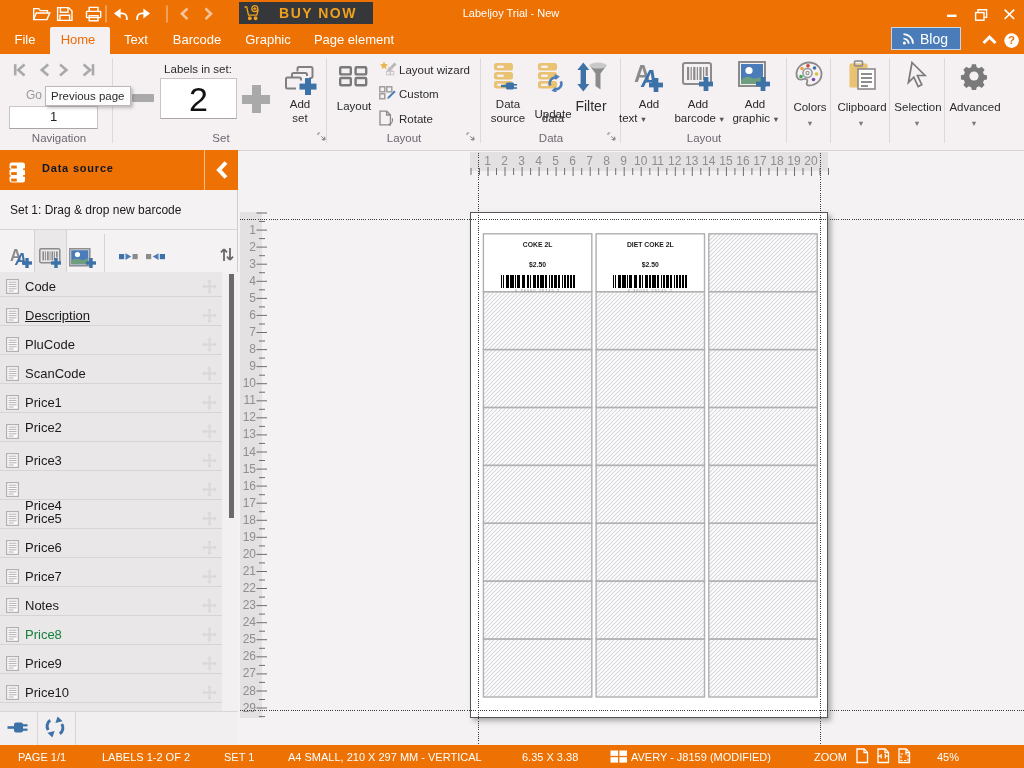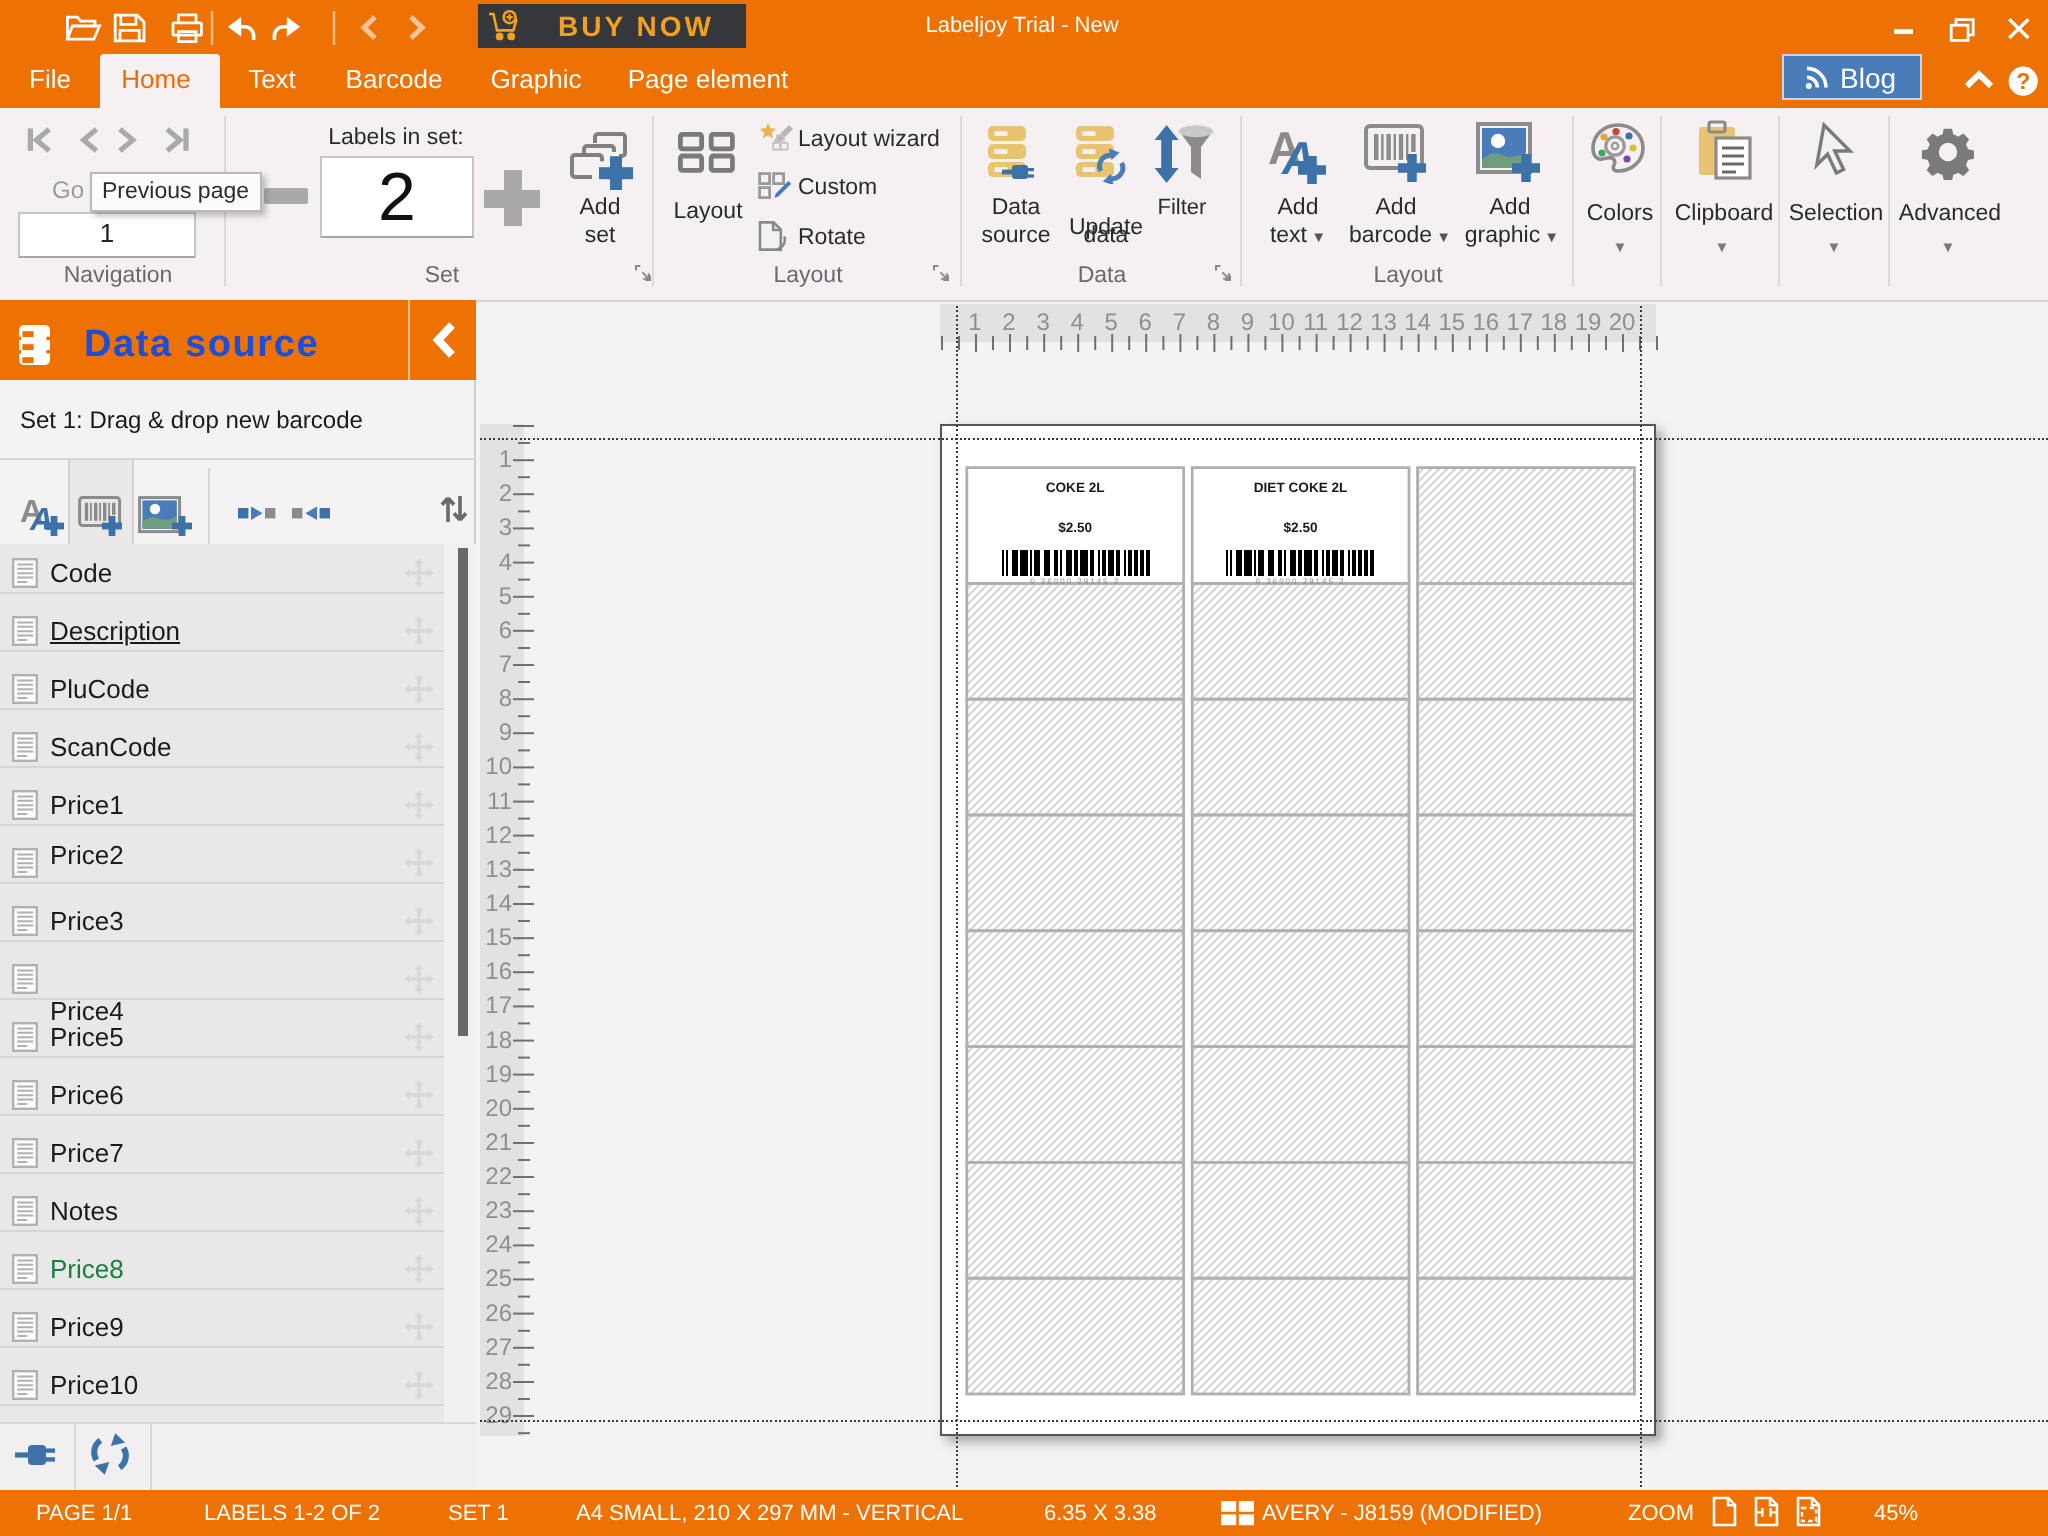--- a/index.html
+++ b/index.html
@@ -220,35 +220,35 @@
 <div class="abs" style="left:523px;top:112px;width:60px;height:13px;font-size:11.5px;color:#2b2b2b;text-align:center;">data</div>
 <svg class="abs" style="left:576px;top:62px;" width="31" height="30" viewBox="0 0 31 30">
 <g fill="#3d72a8">
 <rect x="4.6" y="7" width="5.4" height="15.4"></rect>
 <path d="M7.3,0.5 l6,7.5 h-12 z"></path>
 <path d="M7.3,29.5 l6,-7.5 h-12 z"></path>
 </g>
 <path d="M13.5,3.5 a11,4.2 0 0 1 17,0 l-6,8 v16 l-5,-3.5 v-12.5 z" fill="#8b8b8b"></path>
 <ellipse cx="22" cy="3.6" rx="8.6" ry="3" fill="#c9c9c9"></ellipse>
 </svg>
-<div class="abs" style="left:561px;top:98px;width:60px;height:13px;font-size:11px;color:#2b2b2b;text-align:center;">Filter</div>
+<div class="abs" style="left:561px;top:98px;width:60px;height:13px;font-size:14px;color:#2b2b2b;text-align:center;">Filter</div>
 <div class="abs" style="left:521px;top:132px;width:60px;height:12px;font-size:11.5px;color:#6e6671;text-align:center;line-height:12px;">Data</div>
 <svg class="abs" style="left:607px;top:132px;" width="9" height="9" viewBox="0 0 9 9">
 <path d="M1,3.2 v-2.2 h2.2 M8,5.6 v2.4 h-2.4 M4.2,4.2 l3,3 M7.4,4.6 v2.8 h-2.8" fill="none" stroke="#8a8a8a" stroke-width="1"></path>
 </svg>
 <svg class="abs" style="left:634px;top:62px;" width="30" height="31" viewBox="0 0 30 31">
 <text x="0" y="20" font-size="23" font-weight="bold" fill="#8b8b8b" font-family="Liberation Sans">A</text>
 <text x="7" y="25" font-size="23" font-weight="bold" fill="#3d72a8" font-family="Liberation Sans" font-style="italic">A</text>
 <g fill="#3d72a8">
       <rect x="15" y="20.619999999999997" width="14" height="4.760000000000001"></rect>
       <rect x="19.619999999999997" y="16" width="4.760000000000001" height="14"></rect>
     </g>
 </svg>
 <div class="abs" style="left:619px;top:98px;width:60px;height:13px;font-size:11.5px;color:#2b2b2b;text-align:center;">Add</div>
-<div class="abs" style="left:619px;top:112px;width:60px;height:13px;font-size:11.5px;color:#2b2b2b;text-align:center;">text<span style="font-size:7.5px;color:#555;">&nbsp;▼</span></div>
+<div class="abs" style="left:619px;top:112px;width:60px;height:13px;font-size:11.5px;color:#2b2b2b;">text<span style="font-size:7.5px;color:#555;">&nbsp;▼</span></div>
 <svg class="abs" style="left:682px;top:62px;" width="32" height="31" viewBox="0 0 32 31">
 <rect x="1" y="1" width="28" height="21" rx="2" fill="none" stroke="#8b8b8b" stroke-width="2"></rect>
 <g fill="#8b8b8b">
 <rect x="5" y="5" width="2.2" height="13"></rect>
       <rect x="8.6" y="5" width="1.2" height="13"></rect>
 <rect x="11.2" y="5" width="2.2" height="13"></rect>
       <rect x="14.8" y="5" width="1.2" height="13"></rect>
 <rect x="17.4" y="5" width="2.2" height="13"></rect>
       <rect x="21" y="5" width="1.2" height="13"></rect>
 <rect x="23.6" y="5" width="2.2" height="9"></rect>
@@ -316,21 +316,21 @@
 <g fill="#ee7103">
 <rect x="2.2" y="3.6" width="5.6" height="2.9"></rect>
 <rect x="2.2" y="10.1" width="5.6" height="2.9"></rect>
 <rect x="2.2" y="16.6" width="5.6" height="2.9"></rect>
 <rect x="14.2" y="6.3" width="2.4" height="1.8"></rect>
 <rect x="14.2" y="13" width="2.4" height="1.8"></rect>
 <rect x="-0.1" y="6.3" width="1.6" height="1.8"></rect>
 <rect x="-0.1" y="13" width="1.6" height="1.8"></rect>
 </g>
 </svg>
-<div class="abs" style="left:42px;top:162px;width:150px;height:16px;font-size:19px;font-weight:bold;color:#1d4ed8;letter-spacing:0.8px;">Data source</div>
+<div class="abs" style="left:42px;top:162px;width:150px;height:16px;font-size:11px;font-weight:bold;color:#0f172a;letter-spacing:0.8px;">Data source</div>
 <div class="abs" style="left:204px;top:150px;width:1px;height:40px;background:rgba(255,255,255,0.55);"></div>
 <svg class="abs" style="left:214px;top:160px;" width="16" height="20" viewBox="0 0 16 20">
 <path d="M12,2.5 l-7,7.5 l7,7.5" fill="none" stroke="#fff" stroke-width="4"></path>
 </svg>
 <div class="abs" style="left:10px;top:203px;width:220px;height:14px;font-size:12px;color:#1a1a1a;">Set 1: Drag &amp; drop new barcode</div>
 <div class="abs" style="left:0;top:229px;width:238px;height:1px;background:#d9d5d7;"></div>
 <div class="abs" style="left:34px;top:230px;width:33px;height:42px;background:#ebe8ea;border:1px solid #d5d2d3;border-bottom:none;border-top:none;box-sizing:border-box;"></div>
 <svg class="abs" style="left:10px;top:247px;" width="23" height="22" viewBox="0 0 23 22">
 <text x="0" y="14" font-size="16" font-weight="bold" fill="#8b8b8b" font-family="Liberation Sans">A</text>
 <text x="5" y="18" font-size="16" font-weight="bold" fill="#3d72a8" font-family="Liberation Sans" font-style="italic">A</text>

